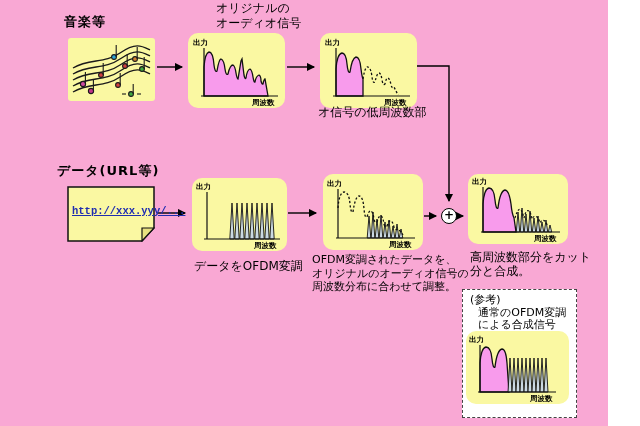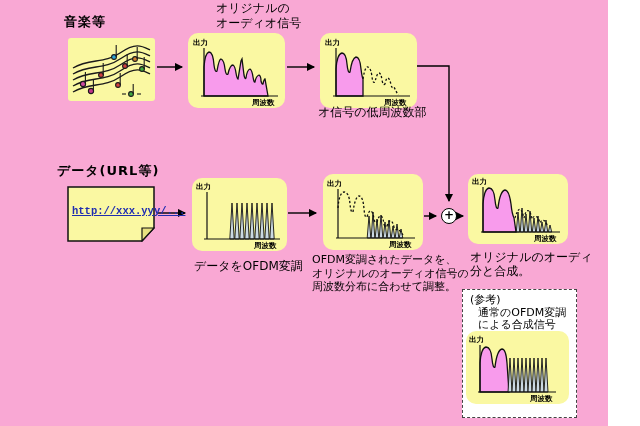--- a/index.html
+++ b/index.html
@@ -193,21 +193,21 @@
       </g>
       <path d="M47,44 Q50,33 53,36 Q55,39 56,44 Q58,35 61,37 Q63,39 64,45 Q66,41 69,43 Q71,45 72,49 Q74,45 77,47 L80,52" fill="none" stroke="#111" stroke-width="1.2" stroke-dasharray="2,2"></path>
       <line x1="15" y1="13" x2="15" y2="58" stroke="#111" stroke-width="1.2"></line>
       <line x1="13" y1="58" x2="92" y2="58" stroke="#111" stroke-width="1.2"></line>
       <text class="ax" x="4" y="10">出力</text>
       <text class="ax" x="66" y="67">周波数</text>
     </svg>
   </div>
 
   <div class="abs lbl" style="left:470px;top:250px;line-height:14px;">
-    <div>オリジナルのオーディ</div>
+    <div>高周波数部分をカット</div>
     <div>分と合成。</div>
   </div>
 
   <div class="dashed-box"></div>
   <div class="abs lbl-sm" style="left:470px;top:294px;line-height:12.5px;">
     <div>(参考)</div>
     <div style="padding-left:8px;">通常のOFDM変調</div>
     <div style="padding-left:8px;">による合成信号</div>
   </div>
 

